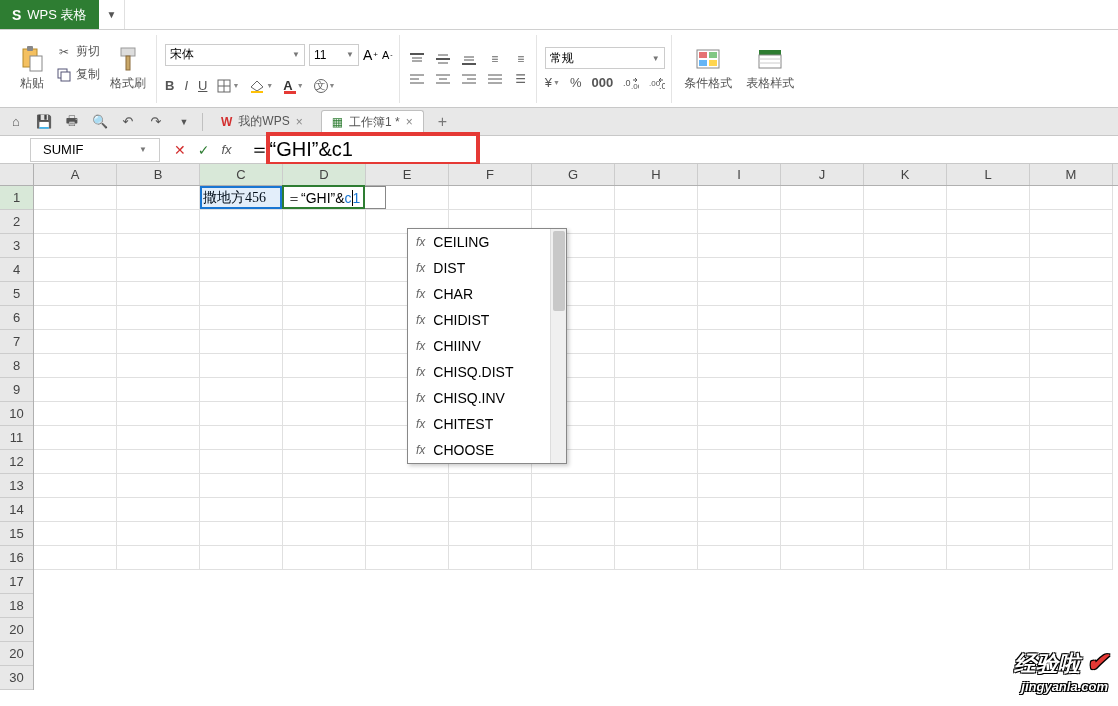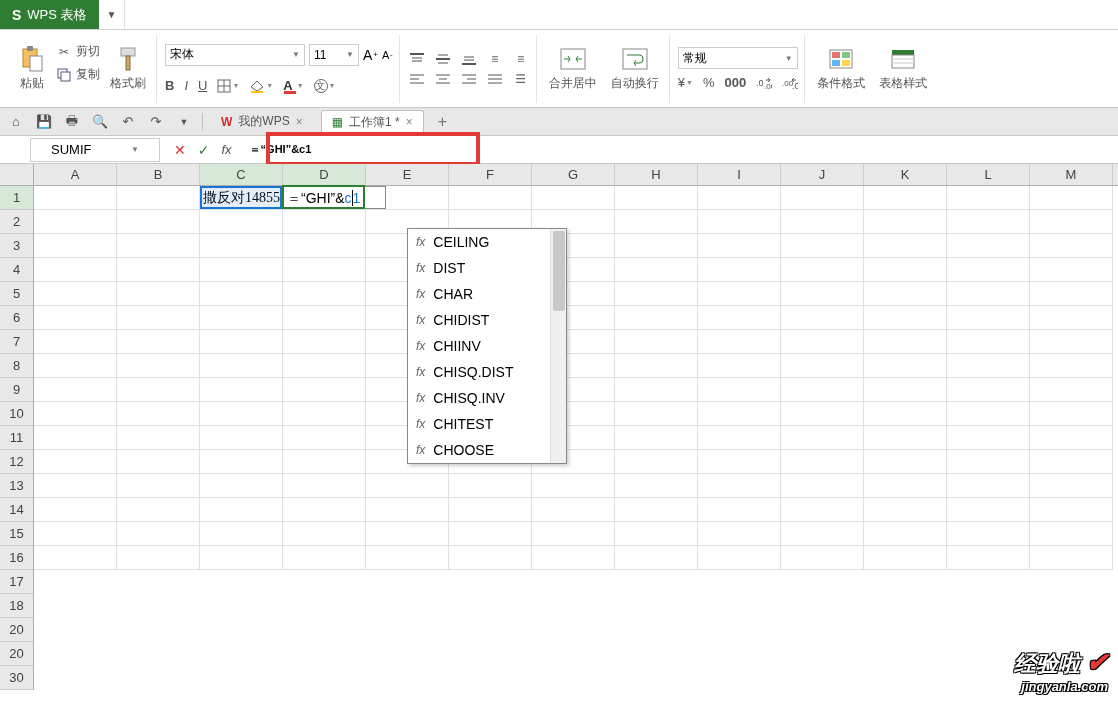--- a/index.html
+++ b/index.html
@@ -43,28 +43,28 @@
   .qat-sep { width: 1px; height: 18px; background: #c0c0c0; }
   .doc-tab { display: flex; align-items: center; gap: 6px; padding: 3px 10px; font-size: 12px; color: #555; border-radius: 3px 3px 0 0; cursor: pointer; }
   .doc-tab.active { background: #fff; border: 1px solid #c0c0c0; border-bottom: none; }
   .doc-tab .close { color: #888; font-size: 12px; }
   .doc-tab .w-icon { color: #d32f2f; font-weight: bold; }
   .doc-tab .x-icon { color: #2e7d32; }
   .add-tab { color: #777; font-size: 16px; cursor: pointer; padding: 0 6px; }
   
   
   .formula-row { height: 28px; display: flex; align-items: center; border-bottom: 1px solid #c8c8c8; position: relative; }
-  .name-box { width: 130px; height: 24px; border: 1px solid #ccc; margin: 0 4px 0 30px; display: flex; align-items: center; justify-content: space-between; padding: 0 20px; font-size: 13px; }
+  .name-box { width: 130px; height: 24px; border: 1px solid #ccc; margin: 0 4px 0 30px; display: flex; align-items: center; justify-content: space-between; padding: 0 12px; font-size: 13px; }
   .name-box .caret { font-size: 8px; color: #777; }
   .fb-btns { display: flex; align-items: center; gap: 12px; padding: 0 10px; }
   .fb-btn { cursor: pointer; font-size: 14px; }
   .cancel-x { color: #d32f2f; }
   .accept-chk { color: #2e7d32; }
   .fx { font-style: italic; color: #555; font-size: 13px; }
-  .formula-input { flex: 1; padding: 0 8px; font-size: 11px; font-family: SimSun, serif; display: flex; align-items: flex-start; font-weight: bold; }
+  .formula-input { flex: 1; padding: 0 8px; font-size: 20px; font-family: SimSun, serif; display: flex; align-items: flex-start; }
   .red-rect { position: absolute; left: 266px; top: -4px; width: 214px; height: 34px; border: 4px solid #e53935; pointer-events: none; }
   
   
   .sheet { position: relative; }
   .col-headers { display: flex; height: 22px; background: #e8e8e8; border-bottom: 1px solid #b0b0b0; }
   .corner { width: 34px; border-right: 1px solid #b0b0b0; background: #e8e8e8; }
   .ch { border-right: 1px solid #ccc; text-align: center; font-size: 13px; color: #444; line-height: 22px; }
   .ch.active { background: #d8e8d8; }
   
   .grid-body { display: flex; }
@@ -250,42 +250,20 @@
               <line x1="0" y1="2" x2="14" y2="2" stroke="#555"></line>
               <line x1="0" y1="6" x2="14" y2="6" stroke="#555"></line>
               <line x1="0" y1="10" x2="14" y2="10" stroke="#555"></line>
             </svg>
           </span>
         <span class="align-btn">☰</span>
       </div>
     </div>
   </div>
 
-  <div class="ribbon-group">
-    <div class="two-col">
-      <div class="big-btn">
-        <span class="icon">
-          <svg width="26" height="22" viewBox="0 0 26 22">
-              <rect x="1" y="1" width="24" height="20" fill="none" stroke="#888"></rect>
-              <path d="M4 11 L10 11 M8 8 L10 11 L8 14 M22 11 L16 11 M18 8 L16 11 L18 14" stroke="#2e7d32" fill="none"></path>
-            </svg>
-        </span>
-        <span>合并居中</span>
-      </div>
-      <div class="big-btn">
-        <span class="icon">
-          <svg width="26" height="22" viewBox="0 0 26 22">
-              <rect x="1" y="1" width="24" height="20" fill="none" stroke="#888"></rect>
-              <path d="M5 7 L18 7 Q21 7 21 11 Q21 15 18 15 L12 15 M14 12 L12 15 L14 18" stroke="#2e7d32" fill="none"></path>
-            </svg>
-        </span>
-        <span>自动换行</span>
-      </div>
-    </div>
-  </div>
 
   <div class="ribbon-group">
     <div class="col">
       <div class="font-sel" style="width:120px">
         <span>常规</span>
           <span class="caret">▼</span>
       </div>
       <div class="font-btns">
         <span class="fb">¥<span class="mini-caret">▼</span></span>
         <span class="fb">%</span>
@@ -417,21 +395,21 @@
         <div class="rh">17</div>
         <div class="rh">18</div>
         <div class="rh">20</div>
         <div class="rh">20</div>
         <div class="rh">30</div>
       </div>
     <div class="cells" id="cells">
         <div class="cell-row">
           <div class="cell" style="width: 83px;"></div>
           <div class="cell" style="width: 83px;"></div>
-          <div class="cell" style="width: 83px;">撒反对14855</div>
+          <div class="cell" style="width: 83px;">撒地方456</div>
           <div class="cell" style="width: 83px;"></div>
           <div class="cell" style="width: 83px;"></div>
           <div class="cell" style="width: 83px;"></div>
           <div class="cell" style="width: 83px;"></div>
           <div class="cell" style="width: 83px;"></div>
           <div class="cell" style="width: 83px;"></div>
           <div class="cell" style="width: 83px;"></div>
           <div class="cell" style="width: 83px;"></div>
           <div class="cell" style="width: 83px;"></div>
           <div class="cell" style="width: 83px;"></div>

